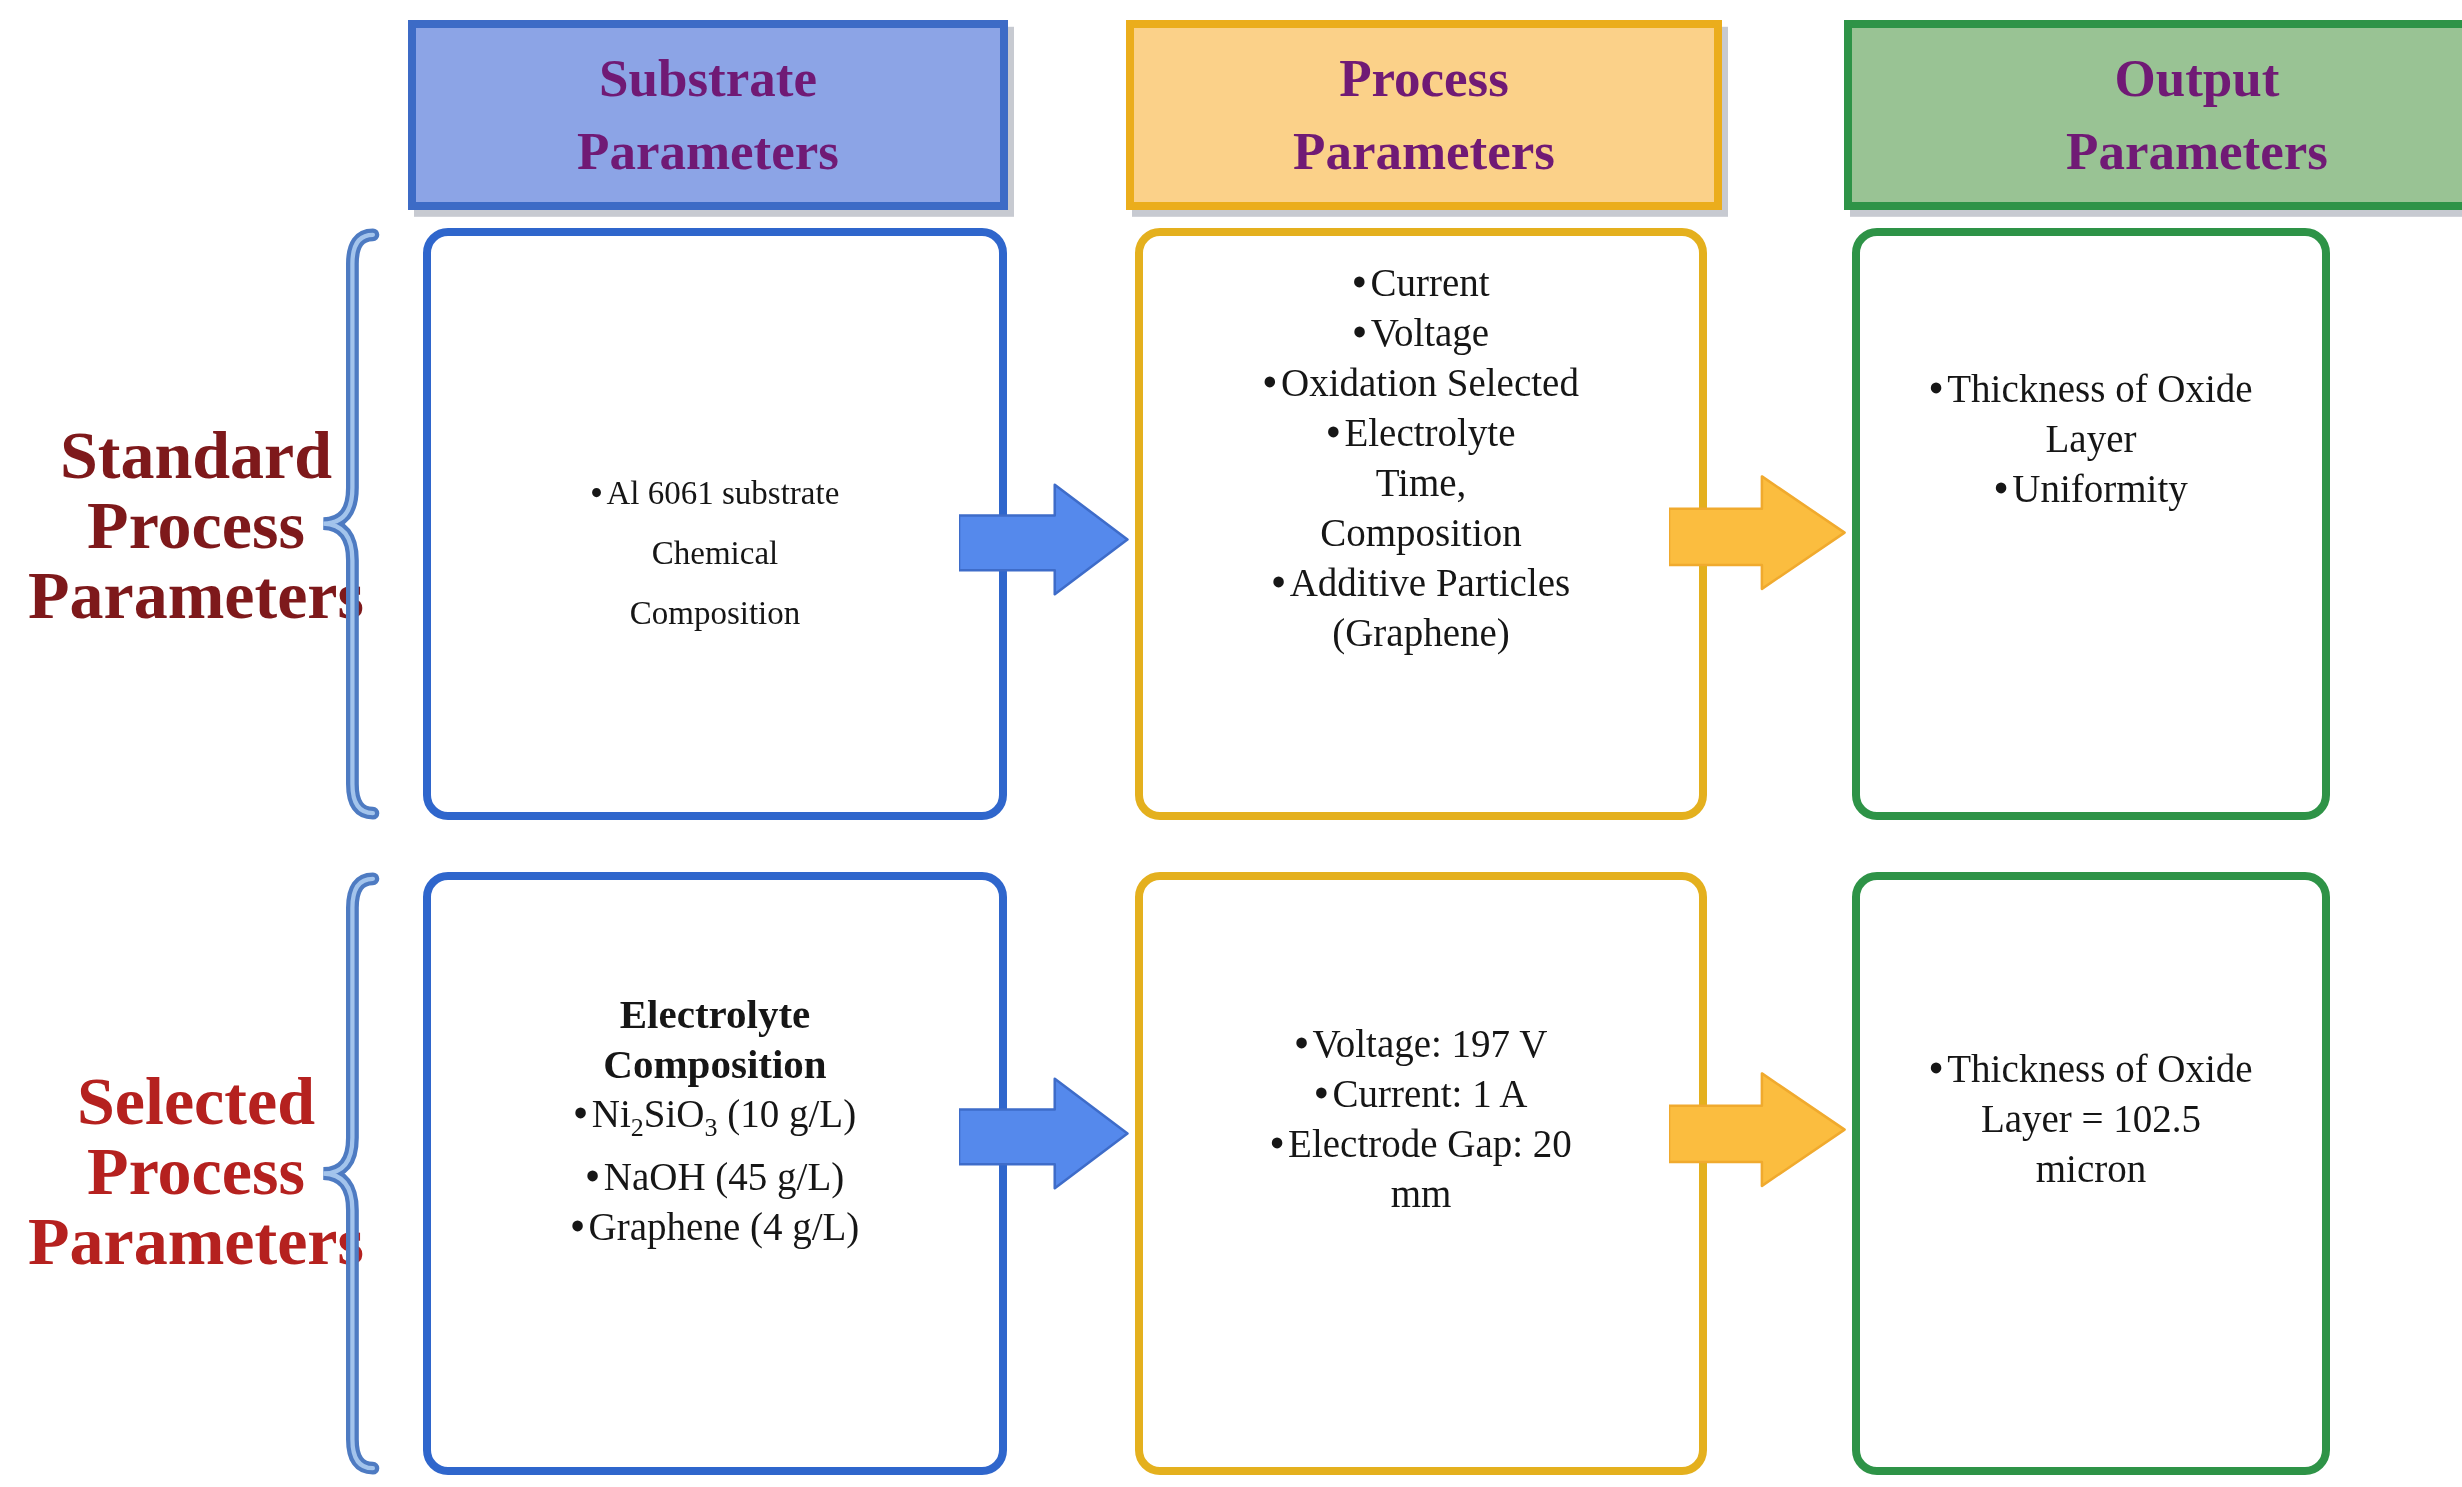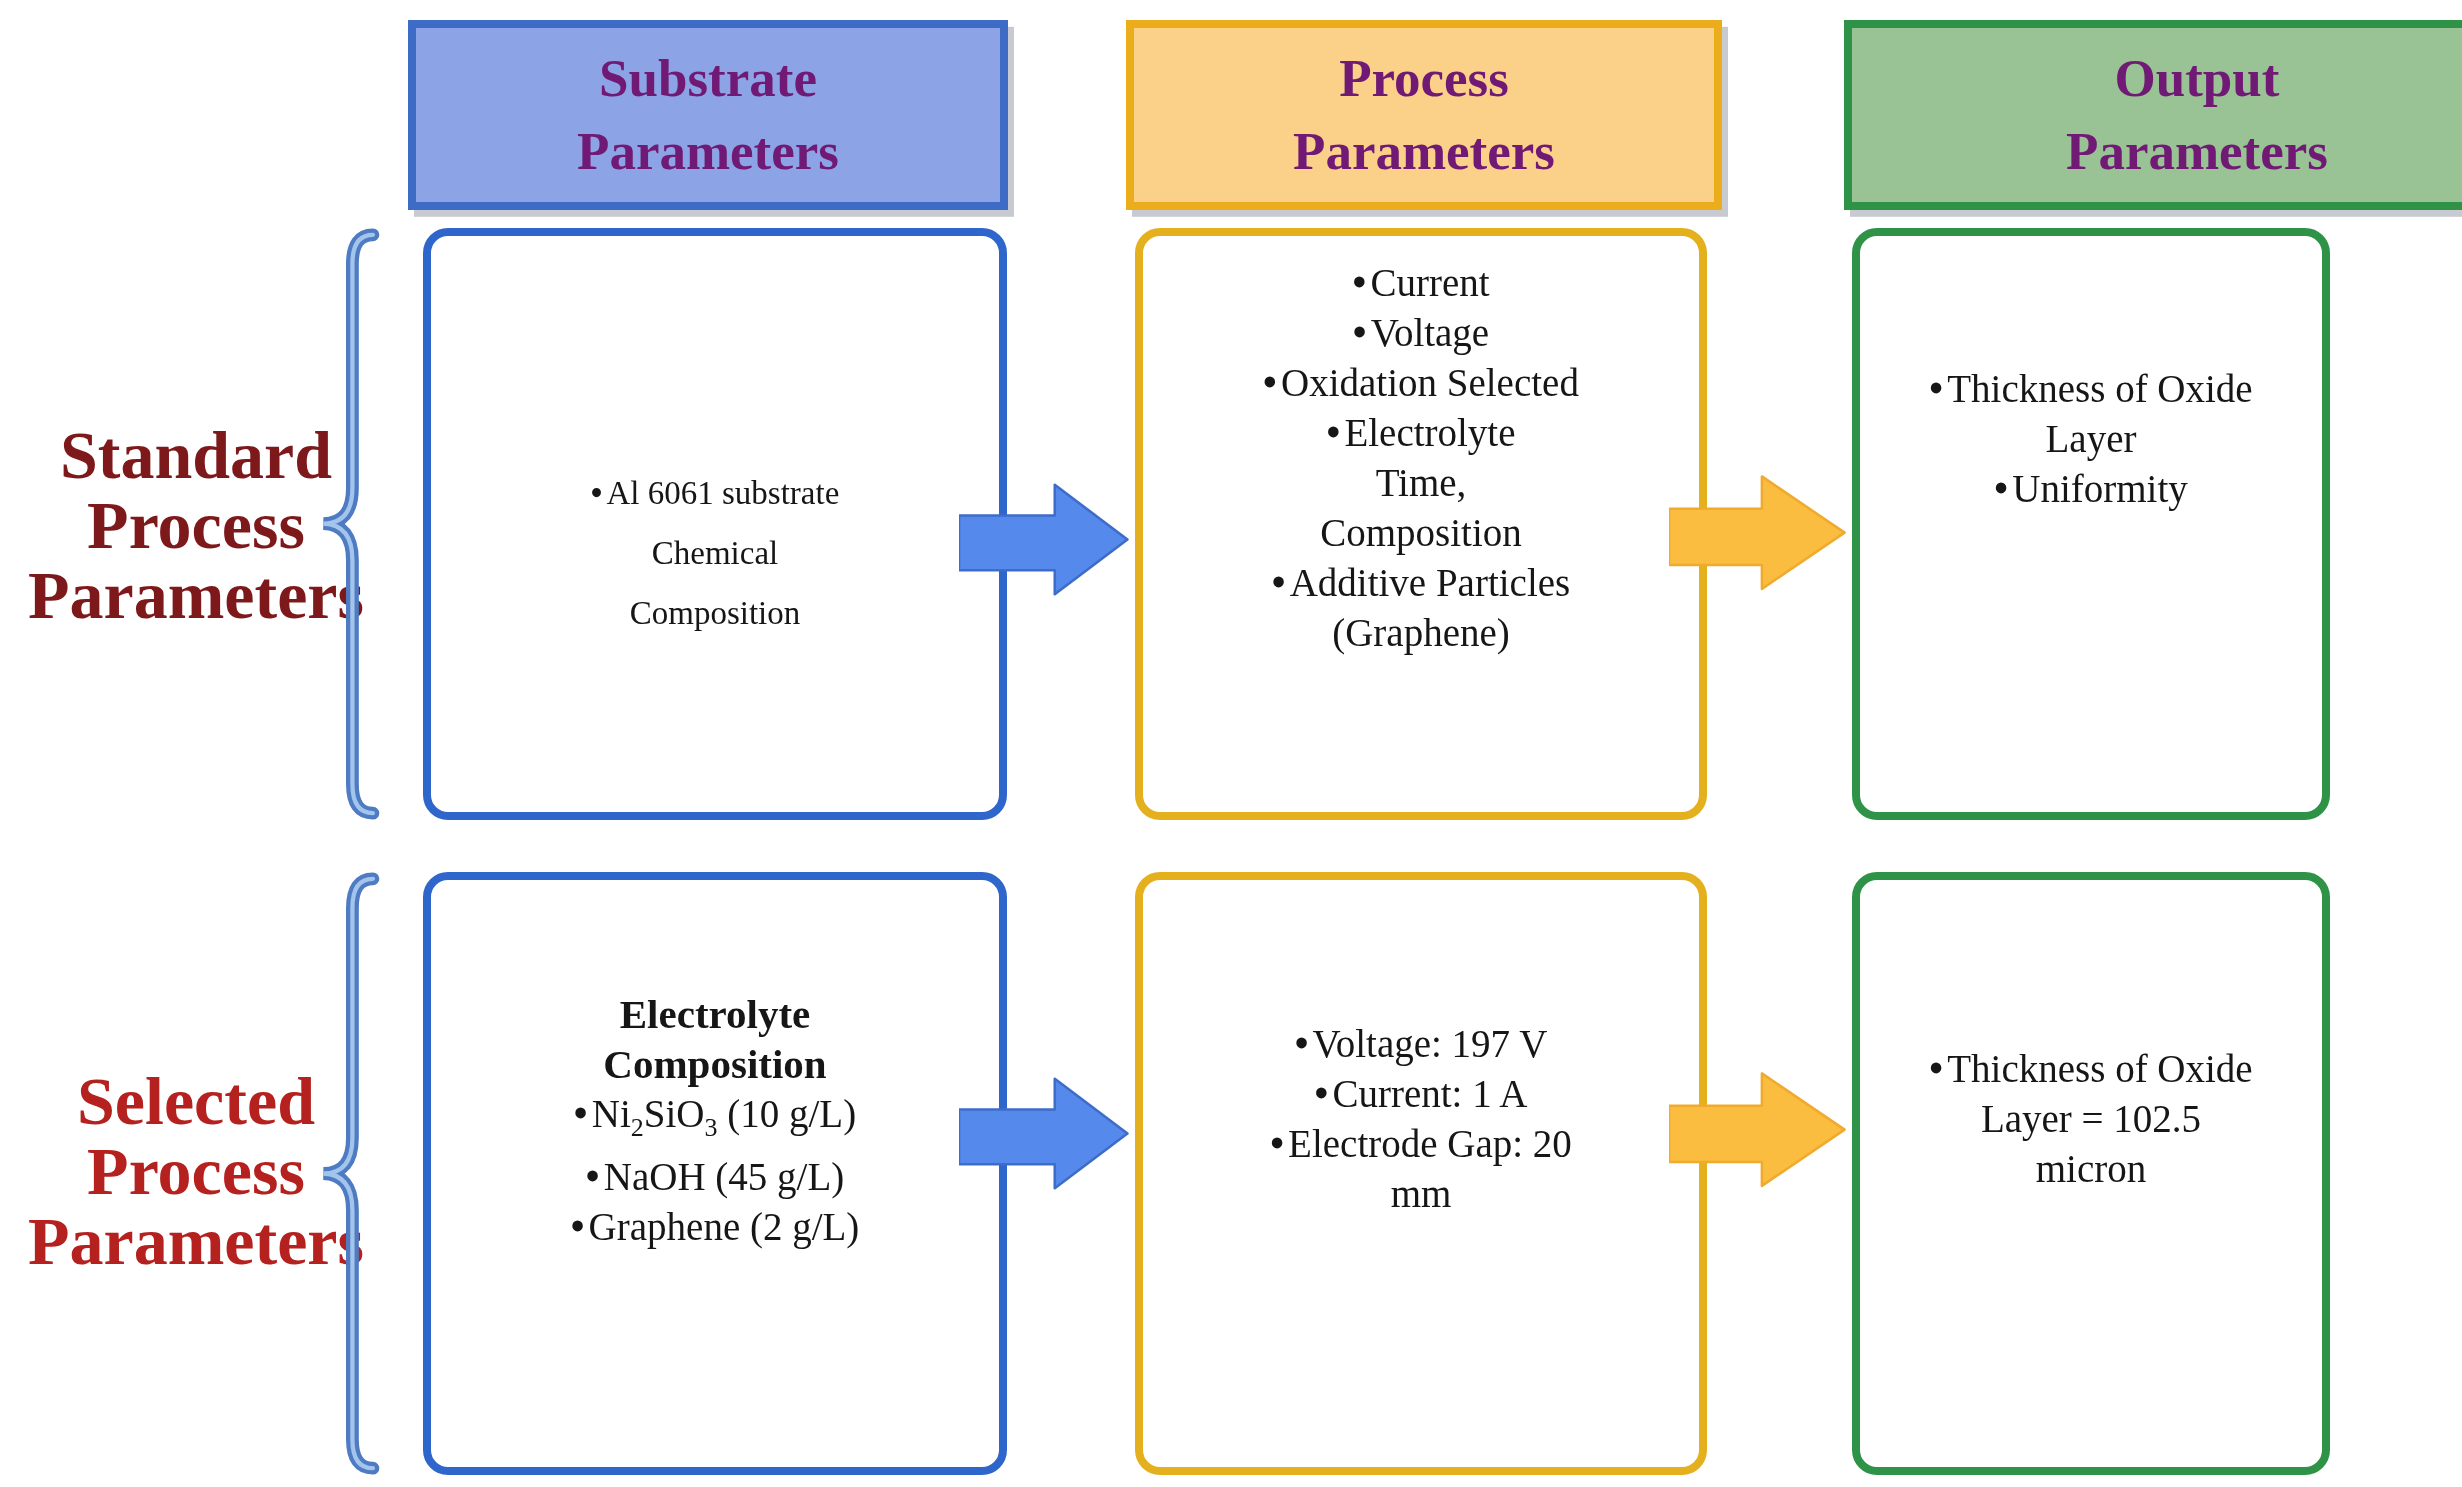--- a/index.html
+++ b/index.html
@@ -113,21 +113,21 @@
       <div class="line"><span class="bullet">•</span><span>Uniformity</span></div>
     </div>
   </div>
 
   <div class="box box-blue row2 col1">
     <div class="content c-r2c1">
       <div class="cell-heading">Electrolyte
 Composition</div>
       <div class="line"><span class="bullet">•</span><span>Ni</span><sub>2</sub><span>SiO</span><sub>3</sub><span> (10 g/L)</span></div>
       <div class="line"><span class="bullet">•</span><span>NaOH (45 g/L)</span></div>
-      <div class="line"><span class="bullet">•</span><span>Graphene (2 g/L)</span></div>
+      <div class="line"><span class="bullet">•</span><span>Graphene (4 g/L)</span></div>
     </div>
   </div>
 
   <div class="box box-yellow row2 col2">
     <div class="content c-r2c2">
       <div class="line"><span class="bullet">•</span><span>Voltage: 197 V</span></div>
       <div class="line"><span class="bullet">•</span><span>Current: 1 A</span></div>
       <div class="line"><span class="bullet">•</span><span>Electrode Gap: 20</span></div>
       <div class="line"><span>mm</span></div>
     </div>

